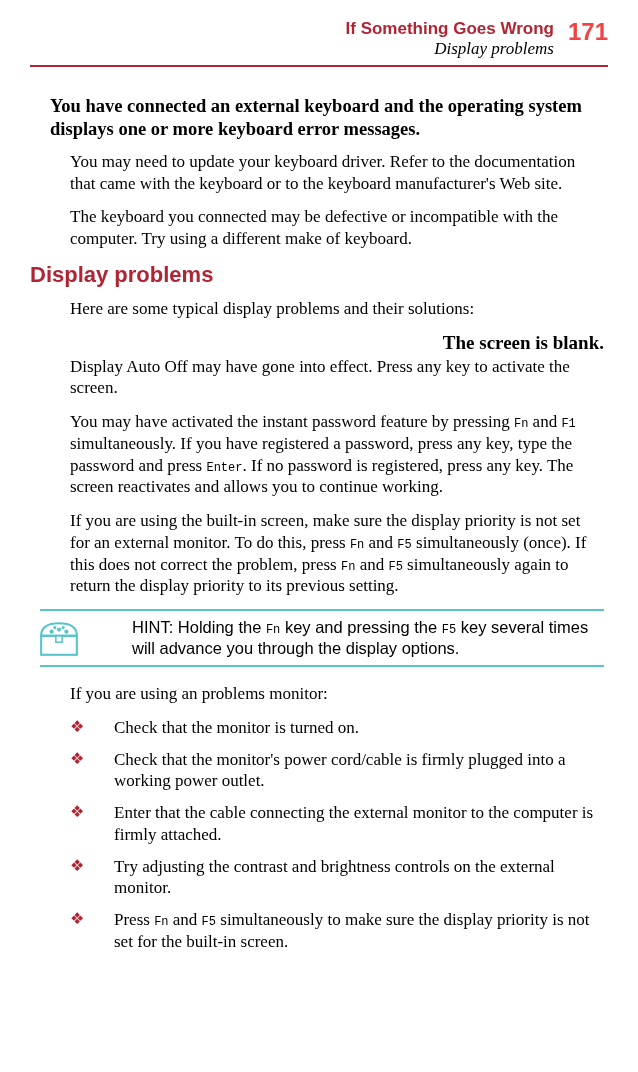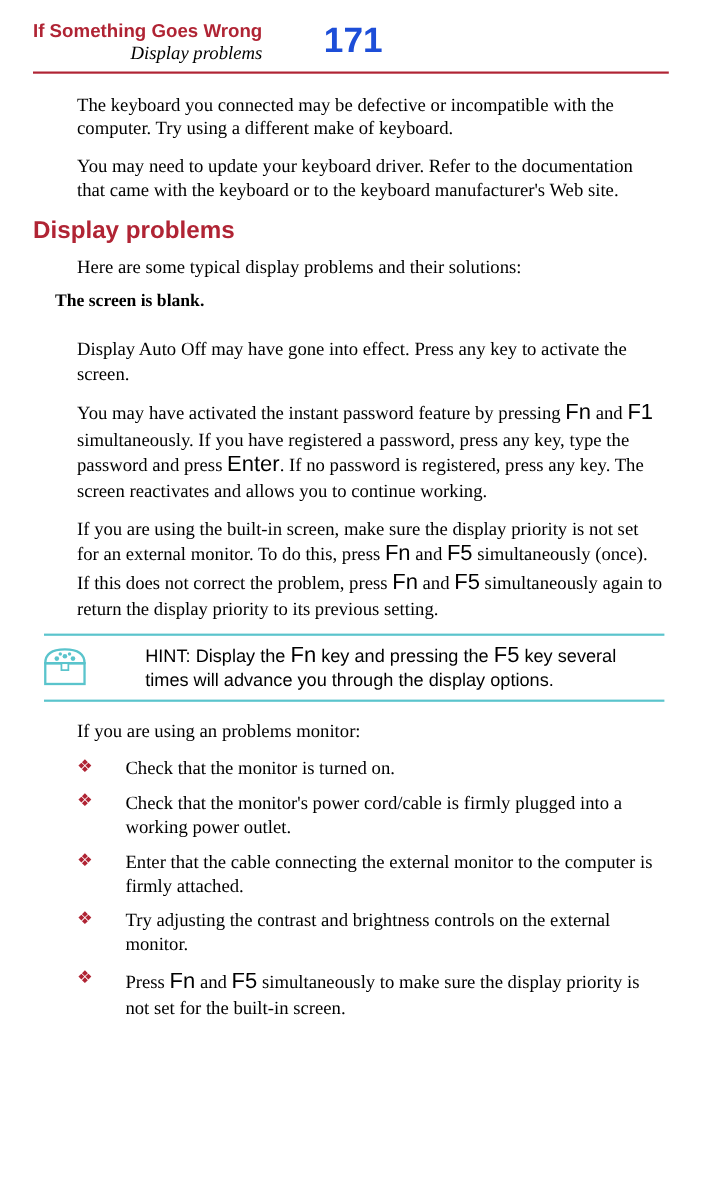--- a/index.html
+++ b/index.html
@@ -7,25 +7,25 @@
     width: 638px;
     height: 1072px;
     background: #fff;
     font-family: Georgia, 'Times New Roman', serif;
     color: #000;
     position: relative;
     padding: 20px 30px 20px 30px;
   }
   .header {
     display: flex;
+    justify-content: flex-end;
     align-items: flex-start;
     border-bottom: 2px solid #b02434;
     padding-bottom: 6px;
-    margin-bottom: 18px;
-    gap: 42px;
+    margin-bottom: 28px;
   }
   .header-text {
     text-align: right;
     margin-right: 14px;
   }
   .chapter-title {
     font-family: Arial, Helvetica, sans-serif;
     font-weight: bold;
     color: #b02434;
     font-size: 17px;
@@ -33,22 +33,22 @@
   }
   .section-title-head {
     font-family: Georgia, 'Times New Roman', serif;
     font-style: italic;
     font-size: 17px;
     color: #000;
   }
   .page-number {
     font-family: Arial, Helvetica, sans-serif;
     font-weight: bold;
-    color: #1d4ed8;
-    font-size: 32px;
+    color: #ef4444;
+    font-size: 24px;
     line-height: 1;
   }
   .content {
     padding-left: 10px;
     padding-right: 4px;
   }
   .bold-heading {
     font-family: Georgia, 'Times New Roman', serif;
     font-weight: bold;
     font-size: 18.5px;
@@ -68,28 +68,29 @@
     font-weight: bold;
     color: #b02434;
     font-size: 22px;
     margin-left: -10px;
     margin-top: 8px;
     margin-bottom: 10px;
   }
   .bold-sub {
     font-family: Georgia, 'Times New Roman', serif;
     font-weight: bold;
-    font-size: 16px;
+    font-size: 19px;
     margin-left: 10px;
-    margin-bottom: 24px;
+    margin-bottom: 2px;
     margin-top: 6px;
+    text-align: right;
   }
   .key {
-    font-family: Liberation Sans, sans-serif;
-    font-size: 20px;
+    font-family: Liberation Mono, monospace;
+    font-size: 12px;
   }
   .hint-block {
     border-top: 2px solid #5ac4cc;
     border-bottom: 2px solid #5ac4cc;
     margin: 8px 0 16px 0;
     padding: 6px 0 6px 0;
     display: flex;
     align-items: flex-start;
   }
   .hint-icon {
@@ -135,22 +136,23 @@
 <div class="header">
   <div class="header-text">
     <div class="chapter-title">If Something Goes Wrong</div>
     <div class="section-title-head">Display problems</div>
   </div>
   <div class="page-number">171</div>
 </div>
 
 <div class="content">
 
+  <div class="bold-heading">You have connected an external keyboard and the operating system displays one or more keyboard error messages.</div>
+  <p class="body-para">You may need to update your keyboard driver. Refer to the documentation that came with the keyboard or to the keyboard manufacturer's Web site.</p>
   <p class="body-para">The keyboard you connected may be defective or incompatible with the computer. Try using a different make of keyboard.</p>
-  <p class="body-para">You may need to update your keyboard driver. Refer to the documentation that came with the keyboard or to the keyboard manufacturer's Web site.</p>
 
   <div class="section-heading">Display problems</div>
   <p class="body-para">Here are some typical display problems and their solutions:</p>
 
   <div class="bold-sub">The screen is blank.</div>
   <p class="body-para">Display Auto Off may have gone into effect. Press any key to activate the screen.</p>
 
   <p class="body-para">
     <span>You may have activated the instant password feature by pressing </span><span class="key">Fn</span><span> and </span><span class="key">F1</span><span> simultaneously. If you have registered a password, press any key, type the password and press </span><span class="key">Enter</span><span>. If no password is registered, press any key. The screen reactivates and allows you to continue working.</span>
   </p>
@@ -167,21 +169,21 @@
         <line x1="3" y1="18" x2="37" y2="18" stroke="#5ac4cc" stroke-width="2"></line>
         <circle cx="13" cy="14" r="2" fill="#5ac4cc"></circle>
         <circle cx="20" cy="12" r="2" fill="#5ac4cc"></circle>
         <circle cx="27" cy="14" r="2" fill="#5ac4cc"></circle>
         <circle cx="16" cy="10" r="1.5" fill="#5ac4cc"></circle>
         <circle cx="24" cy="10" r="1.5" fill="#5ac4cc"></circle>
         <rect x="17" y="18" width="6" height="6" fill="#fff" stroke="#5ac4cc" stroke-width="1.5"></rect>
       </svg>
     </div>
     <div class="hint-text">
-      <span>HINT: </span><span>Display the </span><span class="key">Fn</span><span> key and pressing the </span><span class="key">F5</span><span> key several times will advance you through the display options.</span>
+      <span>HINT: </span><span>Holding the </span><span class="key">Fn</span><span> key and pressing the </span><span class="key">F5</span><span> key several times will advance you through the display options.</span>
     </div>
   </div>
 
   <p class="body-para">If you are using an problems monitor:</p>
 
   <ul class="bullet-list">
     <li>
       <span class="bullet-mark">❖</span>
       <span class="bullet-text">Check that the monitor is turned on.</span>
     </li>

